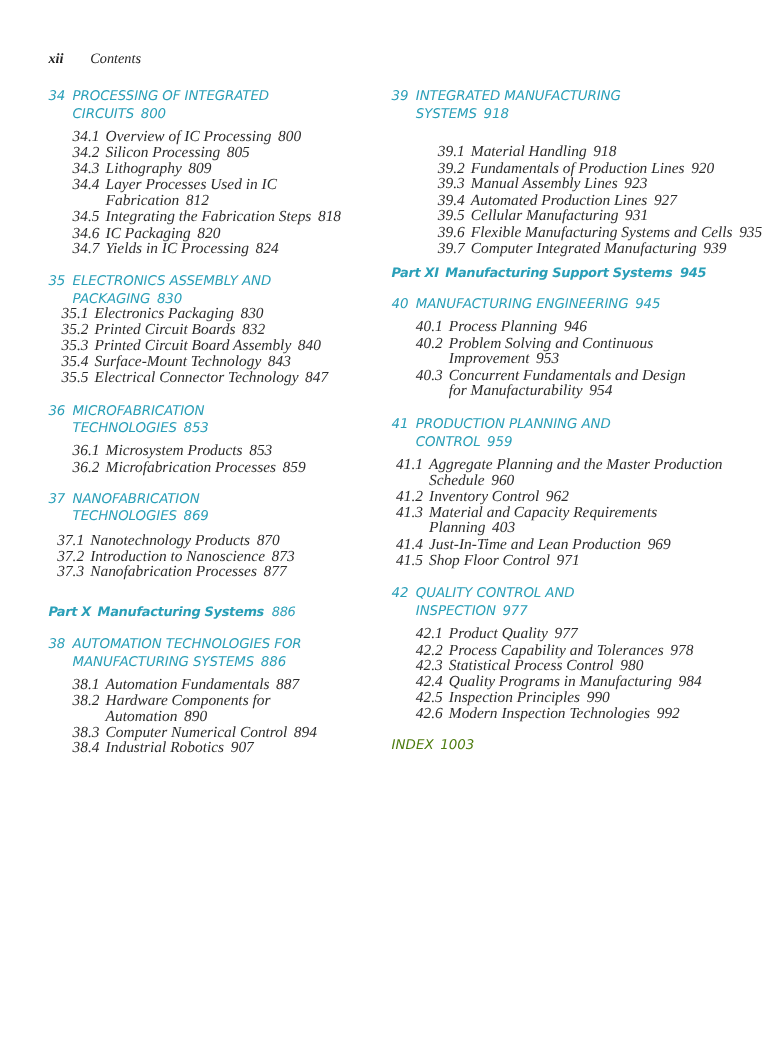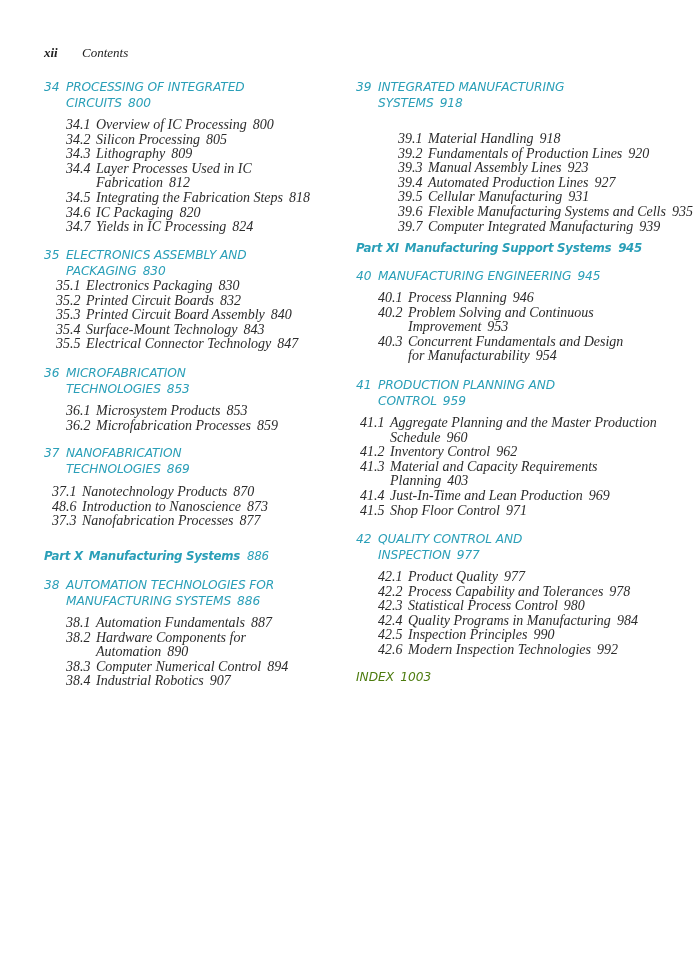--- a/index.html
+++ b/index.html
@@ -133,21 +133,21 @@
       <span class="line">NANOFABRICATION</span>
       <span class="line"><span>TECHNOLOGIES</span><span class="pg">869</span></span>
     </span>
   </div>
   <div class="block secs" style="left:52px; top:485px;">
     <div class="sec">
         <span class="snum">37.1</span>
         <span class="stext"><span>Nanotechnology Products</span><span class="spg">870</span></span>
       </div>
     <div class="sec">
-        <span class="snum">48.6</span>
+        <span class="snum">37.2</span>
         <span class="stext"><span>Introduction to Nanoscience</span><span class="spg">873</span></span>
       </div>
     <div class="sec">
         <span class="snum">37.3</span>
         <span class="stext"><span>Nanofabrication Processes</span><span class="spg">877</span></span>
       </div>
   </div>
 
   <div class="block part" style="left:44px; top:548px;">
     <span class="plabel">Part X</span><span class="ptitle">Manufacturing Systems</span><span class="ppg">886</span>

